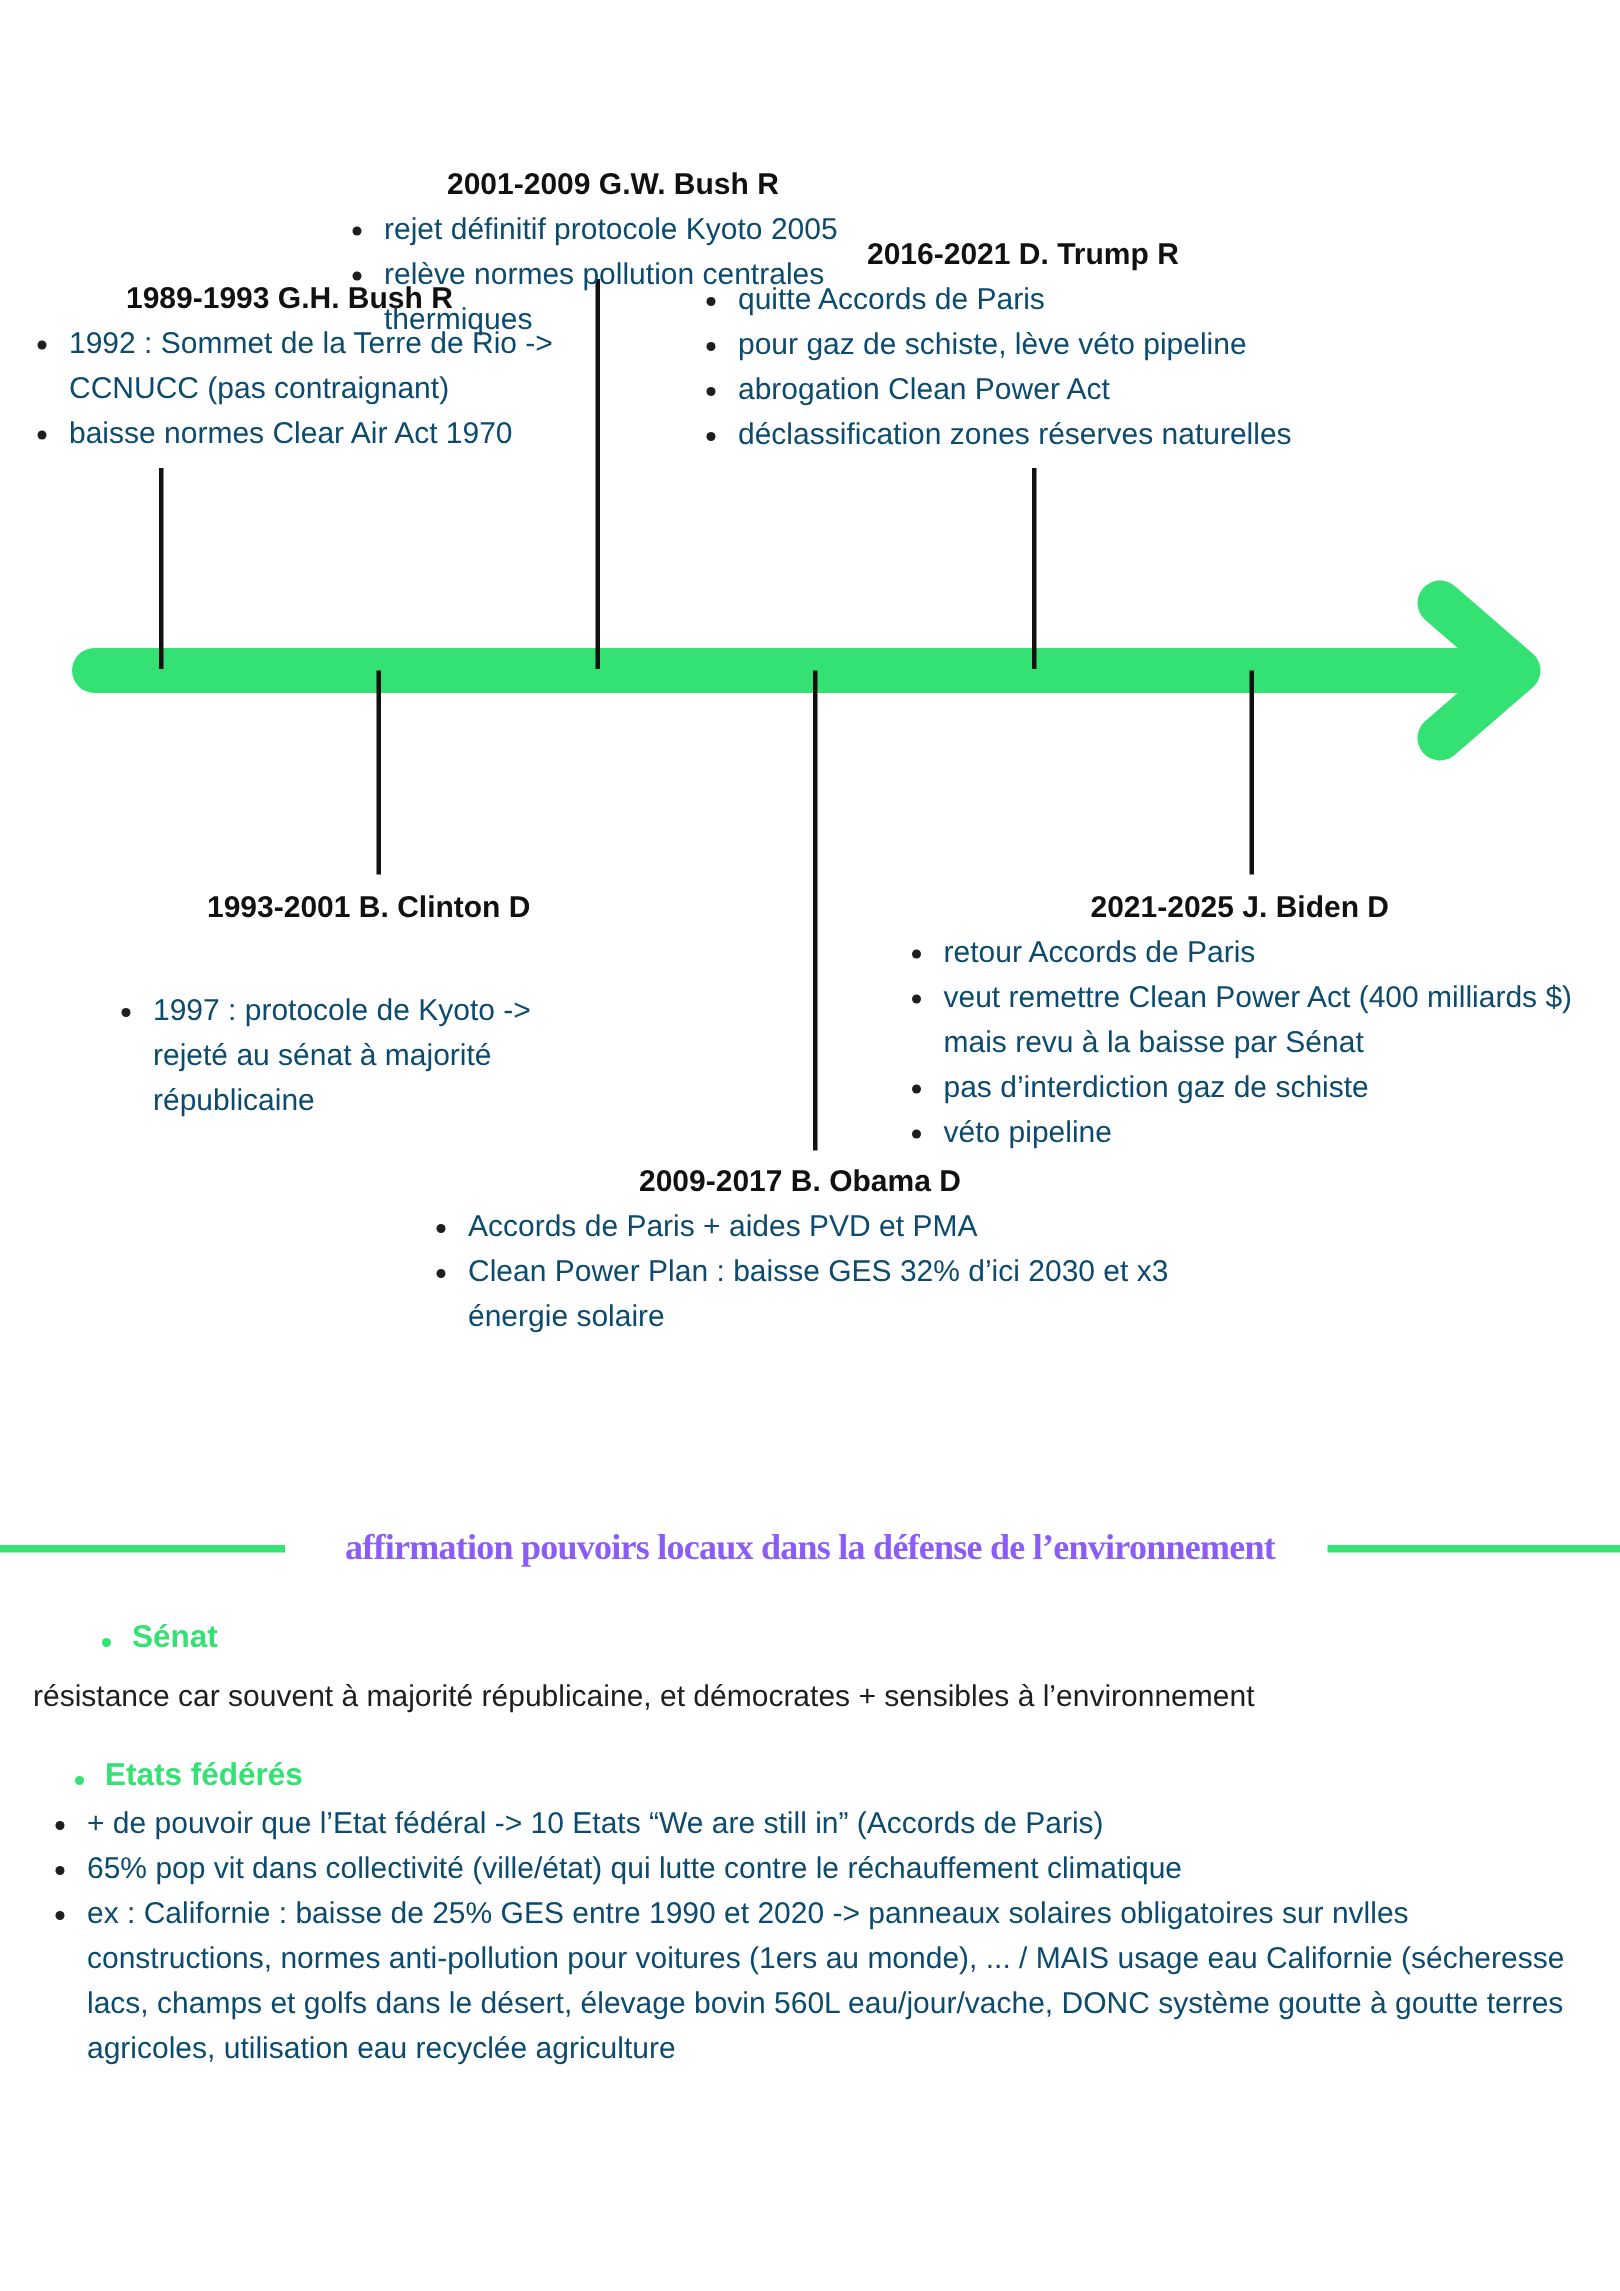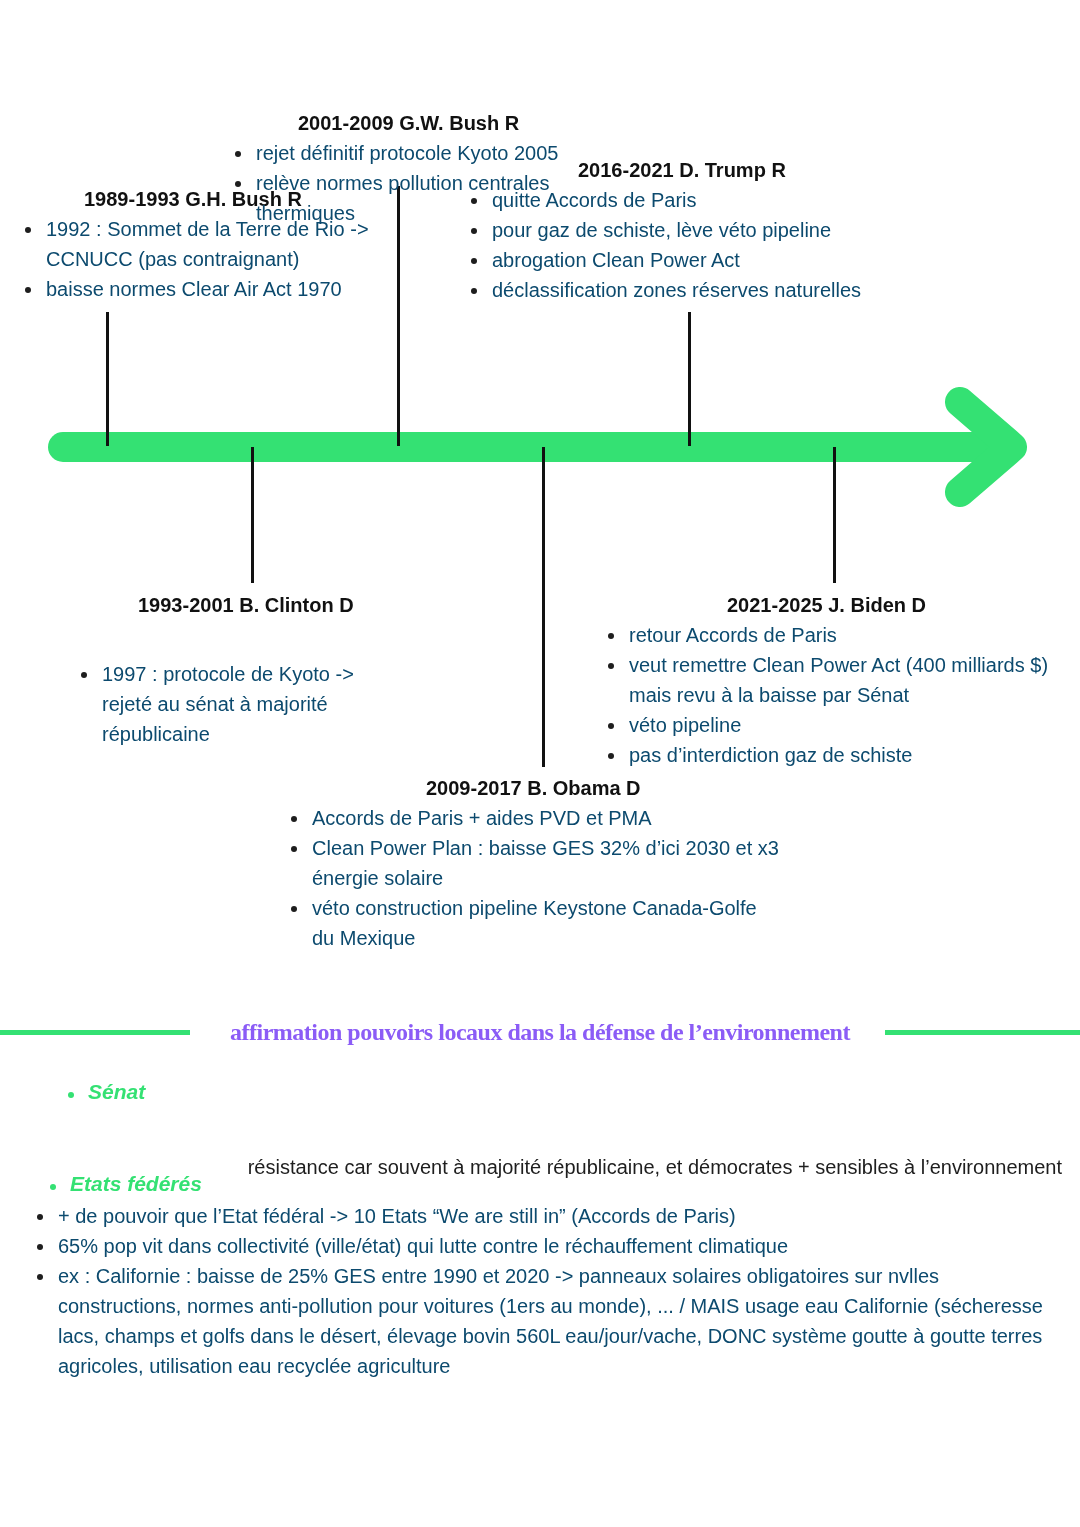--- a/index.html
+++ b/index.html
@@ -25,21 +25,21 @@
   .vline { position: absolute; width: 3px; background: #111; }
   .axis { position: absolute; left: 48px; top: 432px; width: 960px; height: 30px; background: #34e173; border-radius: 15px; }
   svg.arrow { position: absolute; left: 930px; top: 380px; }
   .divider { position: absolute; top: 1030px; height: 5px; background: #34e173; }
   .section-title {
     position: absolute; top: 1012px; left: 198px; width: 684px; text-align: center;
     font-family: Liberation Serif, serif; font-weight: bold; font-size: 24px; line-height: 40px;
     letter-spacing: -0.5px; color: #8b5cf6;
   }
   .subhead {
-    position: absolute; font-family: "Liberation Sans", sans-serif; font-weight: bold; font-style: italic;
+    position: absolute; font-family: "Liberation Sans", sans-serif; font-weight: bold; 
     font-size: 21px; color: #34e173; padding-left: 22px;
   }
   .subhead::before {
     content: ""; position: absolute; left: 2px; top: 12px; width: 6px; height: 6px; border-radius: 50%; background: #34e173;
   }
   .para { position: absolute; font-family: "Liberation Sans", sans-serif; font-size: 20px; line-height: 30px; color: #1e1e1e; }
 </style>
 </head>
 <body>
 
@@ -76,49 +76,48 @@
     <li>rejet définitif protocole Kyoto 2005</li>
     <li style="width:350px;">relève normes pollution centrales thermiques</li>
   </ul>
 </div>
 
 <div class="block" style="left:288px; top:773px; width:540px;">
   <div class="title" style="padding-left:138px;">2009-2017 B. Obama D</div>
   <ul class="items">
     <li>Accords de Paris + aides PVD et PMA</li>
     <li style="width:525px;">Clean Power Plan : baisse GES 32% d’ici 2030 et x3 énergie solaire</li>
-    <li style="width:470px;">véto construction pipeline Keystone Canada-Golfe du Mexique</li>
   </ul>
 </div>
 
 <div class="block" style="left:468px; top:155px; width:460px;">
   <div class="title" style="padding-left:110px;">2016-2021 D. Trump R</div>
   <ul class="items">
     <li>quitte Accords de Paris</li>
     <li>pour gaz de schiste, lève véto pipeline</li>
     <li>abrogation Clean Power Act</li>
     <li>déclassification zones réserves naturelles</li>
   </ul>
 </div>
 
 <div class="block" style="left:605px; top:590px; width:470px;">
   <div class="title" style="padding-left:122px;">2021-2025 J. Biden D</div>
   <ul class="items">
     <li>retour Accords de Paris</li>
     <li style="width:460px;">veut remettre Clean Power Act (400 milliards $) mais revu à la baisse par Sénat</li>
+    <li>pas d’interdiction gaz de schiste</li>
     <li>véto pipeline</li>
-    <li>pas d’interdiction gaz de schiste</li>
   </ul>
 </div>
 
 <div class="divider" style="left:0; width:190px;"></div>
 <div class="divider" style="left:885px; width:195px;"></div>
 <div class="section-title">affirmation pouvoirs locaux dans la défense de l’environnement</div>
 
 <div class="subhead" style="left:66px; top:1080px;">Sénat</div>
-<div class="para" style="left:22px; top:1152px; width:1040px;text-align:right;">résistance car souvent à majorité républicaine, et démocrates + sensibles à l’environnement</div>
+<div class="para" style="left:22px; top:1116px; width:1040px;">résistance car souvent à majorité républicaine, et démocrates + sensibles à l’environnement</div>
 
 <div class="subhead" style="left:48px; top:1172px;text-align:right;">Etats fédérés</div>
 <ul class="items" style="position:absolute; left:34px; top:1201px; width:1020px;">
   <li>+ de pouvoir que l’Etat fédéral -&gt; 10 Etats “We are still in” (Accords de Paris)</li>
   <li>65% pop vit dans collectivité (ville/état) qui lutte contre le réchauffement climatique</li>
   <li>ex : Californie : baisse de 25% GES entre 1990 et 2020 -&gt; panneaux solaires obligatoires sur nvlles constructions, normes anti-pollution pour voitures (1ers au monde), ... / MAIS usage eau Californie (sécheresse lacs, champs et golfs dans le désert, élevage bovin 560L eau/jour/vache, DONC système goutte à goutte terres agricoles, utilisation eau recyclée agriculture</li>
 </ul>
 
 </body></html>

